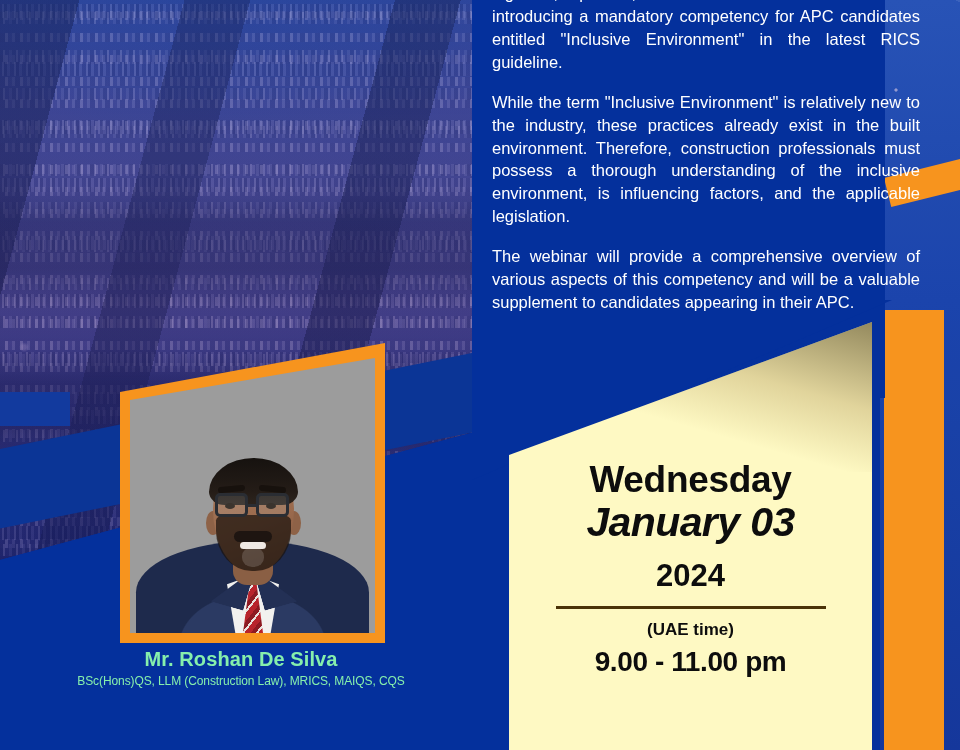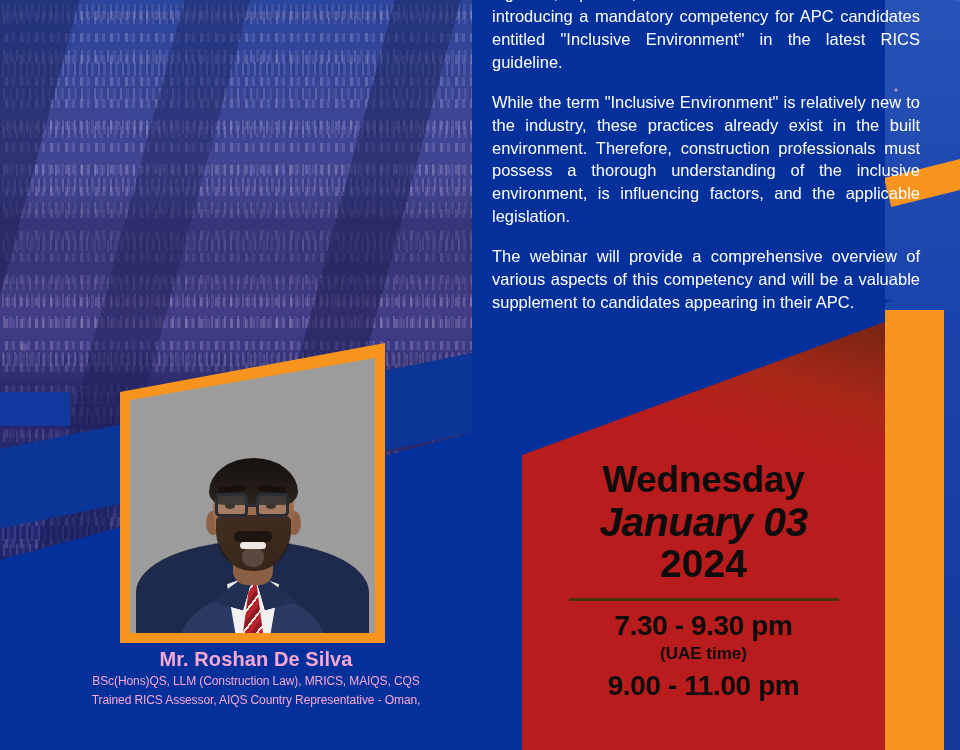--- a/index.html
+++ b/index.html
@@ -141,22 +141,22 @@
     background:#F7941E;
     transform:rotate(-14deg);transform-origin:left top;
   }
   #orange-bar-right{
     left:884px;top:310px;width:60px;height:760px;
     background:#F7941E;
   }
 
   
   #date-panel{
-    left:522px;top:322px;width:363px;height:428px;
-    background:#b91c1c;
+    left:509px;top:322px;width:363px;height:428px;
+    background:#fef9c3;
     clip-path:polygon(0 133px, 363px 0, 363px 428px, 0 428px);
   }
   
   #date-panel .corner-shade{
     position:absolute;left:0;top:0;width:363px;height:150px;
     background:linear-gradient(196deg, rgba(60,45,10,.55) 0%, rgba(120,80,15,.22) 35%, rgba(247,148,30,0) 62%);
     pointer-events:none;
   }
   #date-inner{
     position:absolute;left:0;top:133px;width:363px;height:295px;
@@ -164,21 +164,21 @@
     text-align:center;
     color:#0d0d0d;
   }
   .day{
     font-size:37px;font-weight:bold;line-height:1.05;letter-spacing:-.3px;
   }
   .month{
     font-size:41px;font-weight:bold;line-height:1.04;letter-spacing:-.6px;margin-top:1px;font-style:italic;
   }
   .year{
-    font-size:39px;font-weight:bold;line-height:1.05;margin-top:1px;
+    font-size:31px;font-weight:bold;line-height:1.05;margin-top:17px;
   }
   .rule{
     width:270px;height:3px;background:#4a3307;margin:13px auto 10px;
   }
   .time-main{
     font-size:28px;font-weight:bold;line-height:1.1;letter-spacing:-.4px;
   }
   .time-zone{
     font-size:17px;font-weight:bold;line-height:1.25;margin-top:1px;
   }
@@ -260,22 +260,22 @@
   .hs-glassL{left:85px;}
   .hs-glassR{left:126px;}
   .hs-bridge{left:117px;bottom:126px;width:11px;height:3px;background:#2a2d33;}
   .hs-browL{left:88px;bottom:141px;width:27px;height:6px;background:#17110d;border-radius:4px;transform:rotate(-6deg);}
   .hs-browR{left:129px;bottom:141px;width:27px;height:6px;background:#17110d;border-radius:4px;transform:rotate(6deg);}
   .hs-eyeL{left:95px;bottom:124px;width:10px;height:6px;background:#241a12;border-radius:50%;}
   .hs-eyeR{left:136px;bottom:124px;width:10px;height:6px;background:#241a12;border-radius:50%;}
 
   
   #speaker-caption{
-    position:absolute;left:15px;top:648px;width:482px;
-    text-align:center;color:#f9a8d4;
+    position:absolute;left:0;top:648px;width:482px;
+    text-align:center;color:#86efac;
   }
   #speaker-name{
     font-size:20px;font-weight:bold;letter-spacing:.1px;line-height:1.15;
   }
   .cred{
     font-size:12px;line-height:1.42;letter-spacing:-.1px;margin-top:2px;
   }
 </style>
 </head>
 <body>
@@ -313,21 +313,20 @@
     <p>The webinar will provide a comprehensive overview of various aspects of this competency and will be a valuable supplement to candidates appearing in their APC.</p>
   </div>
 
   <div class="layer" id="date-panel">
     <div class="corner-shade"></div>
     <div id="date-inner">
       <div class="day">Wednesday</div>
       <div class="month">January 03</div>
       <div class="year">2024</div>
       <div class="rule"></div>
-      <div class="time-main">7.30 - 9.30 pm</div>
       <div class="time-zone">(UAE time)</div>
       <div class="time-main second">9.00 - 11.00 pm</div>
     </div>
   </div>
 
   <div class="layer" id="photo-frame">
     <div class="tab"></div>
   </div>
   <div class="layer" id="photo-img">
     <div class="hs hs-suit"></div>
@@ -349,16 +348,15 @@
     <div class="hs hs-eyeL"></div>
     <div class="hs hs-eyeR"></div>
     <div class="hs hs-glassL"></div>
     <div class="hs hs-glassR"></div>
     <div class="hs hs-bridge"></div>
   </div>
 
   <div id="speaker-caption">
     <div id="speaker-name">Mr. Roshan De Silva</div>
     <div class="cred">BSc(Hons)QS, LLM (Construction Law), MRICS, MAIQS, CQS</div>
-    <div class="cred">Trained RICS Assessor, AIQS Country Representative - Oman,</div>
   </div>
 
 </div>
 
 </body></html>

